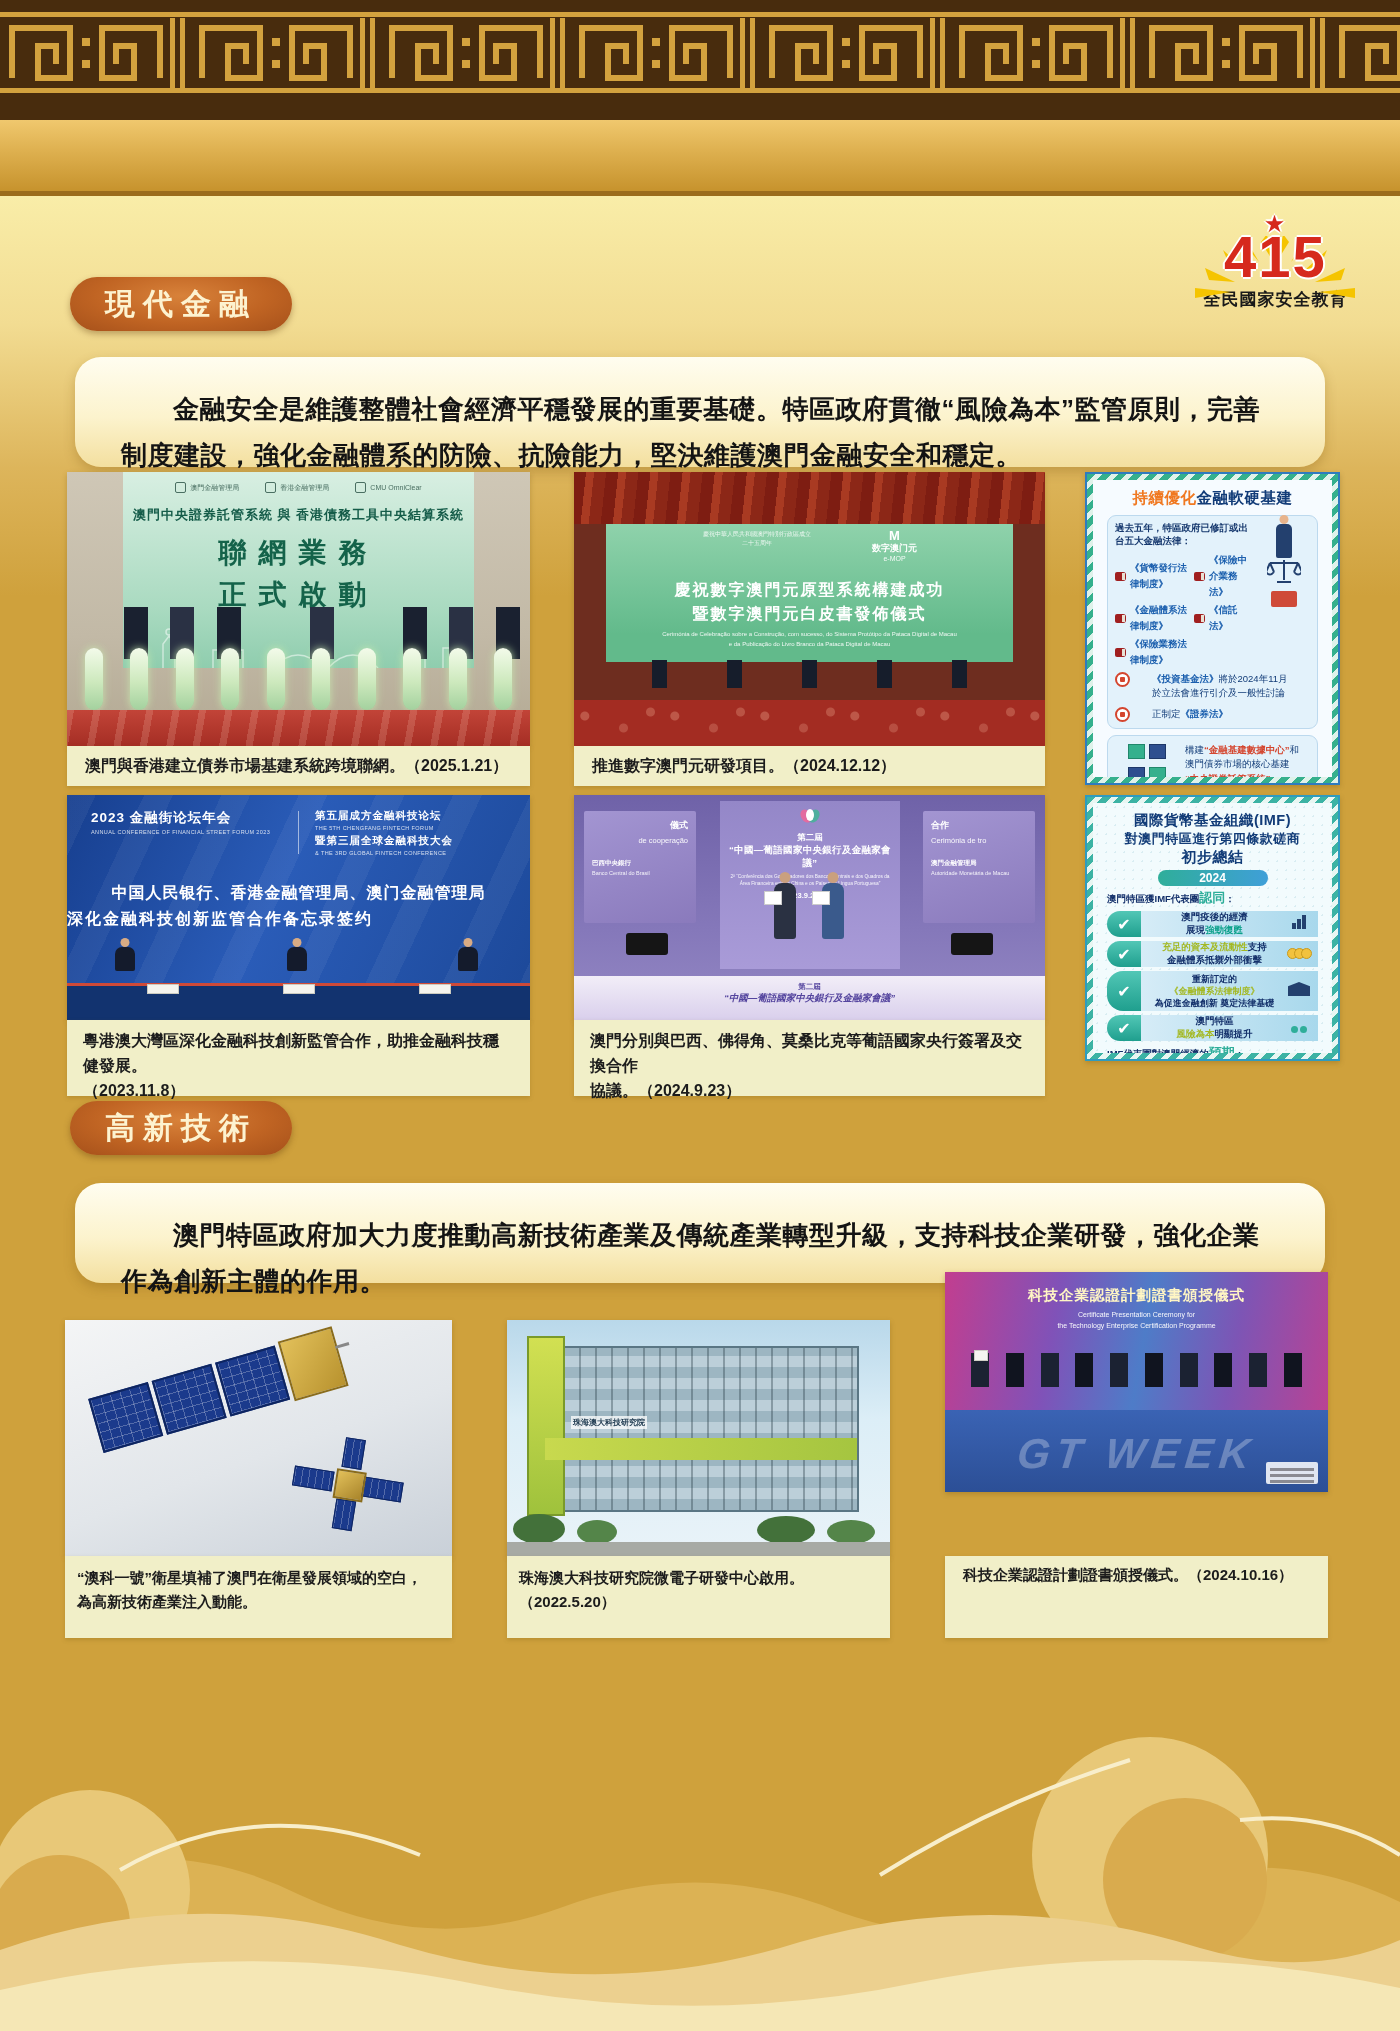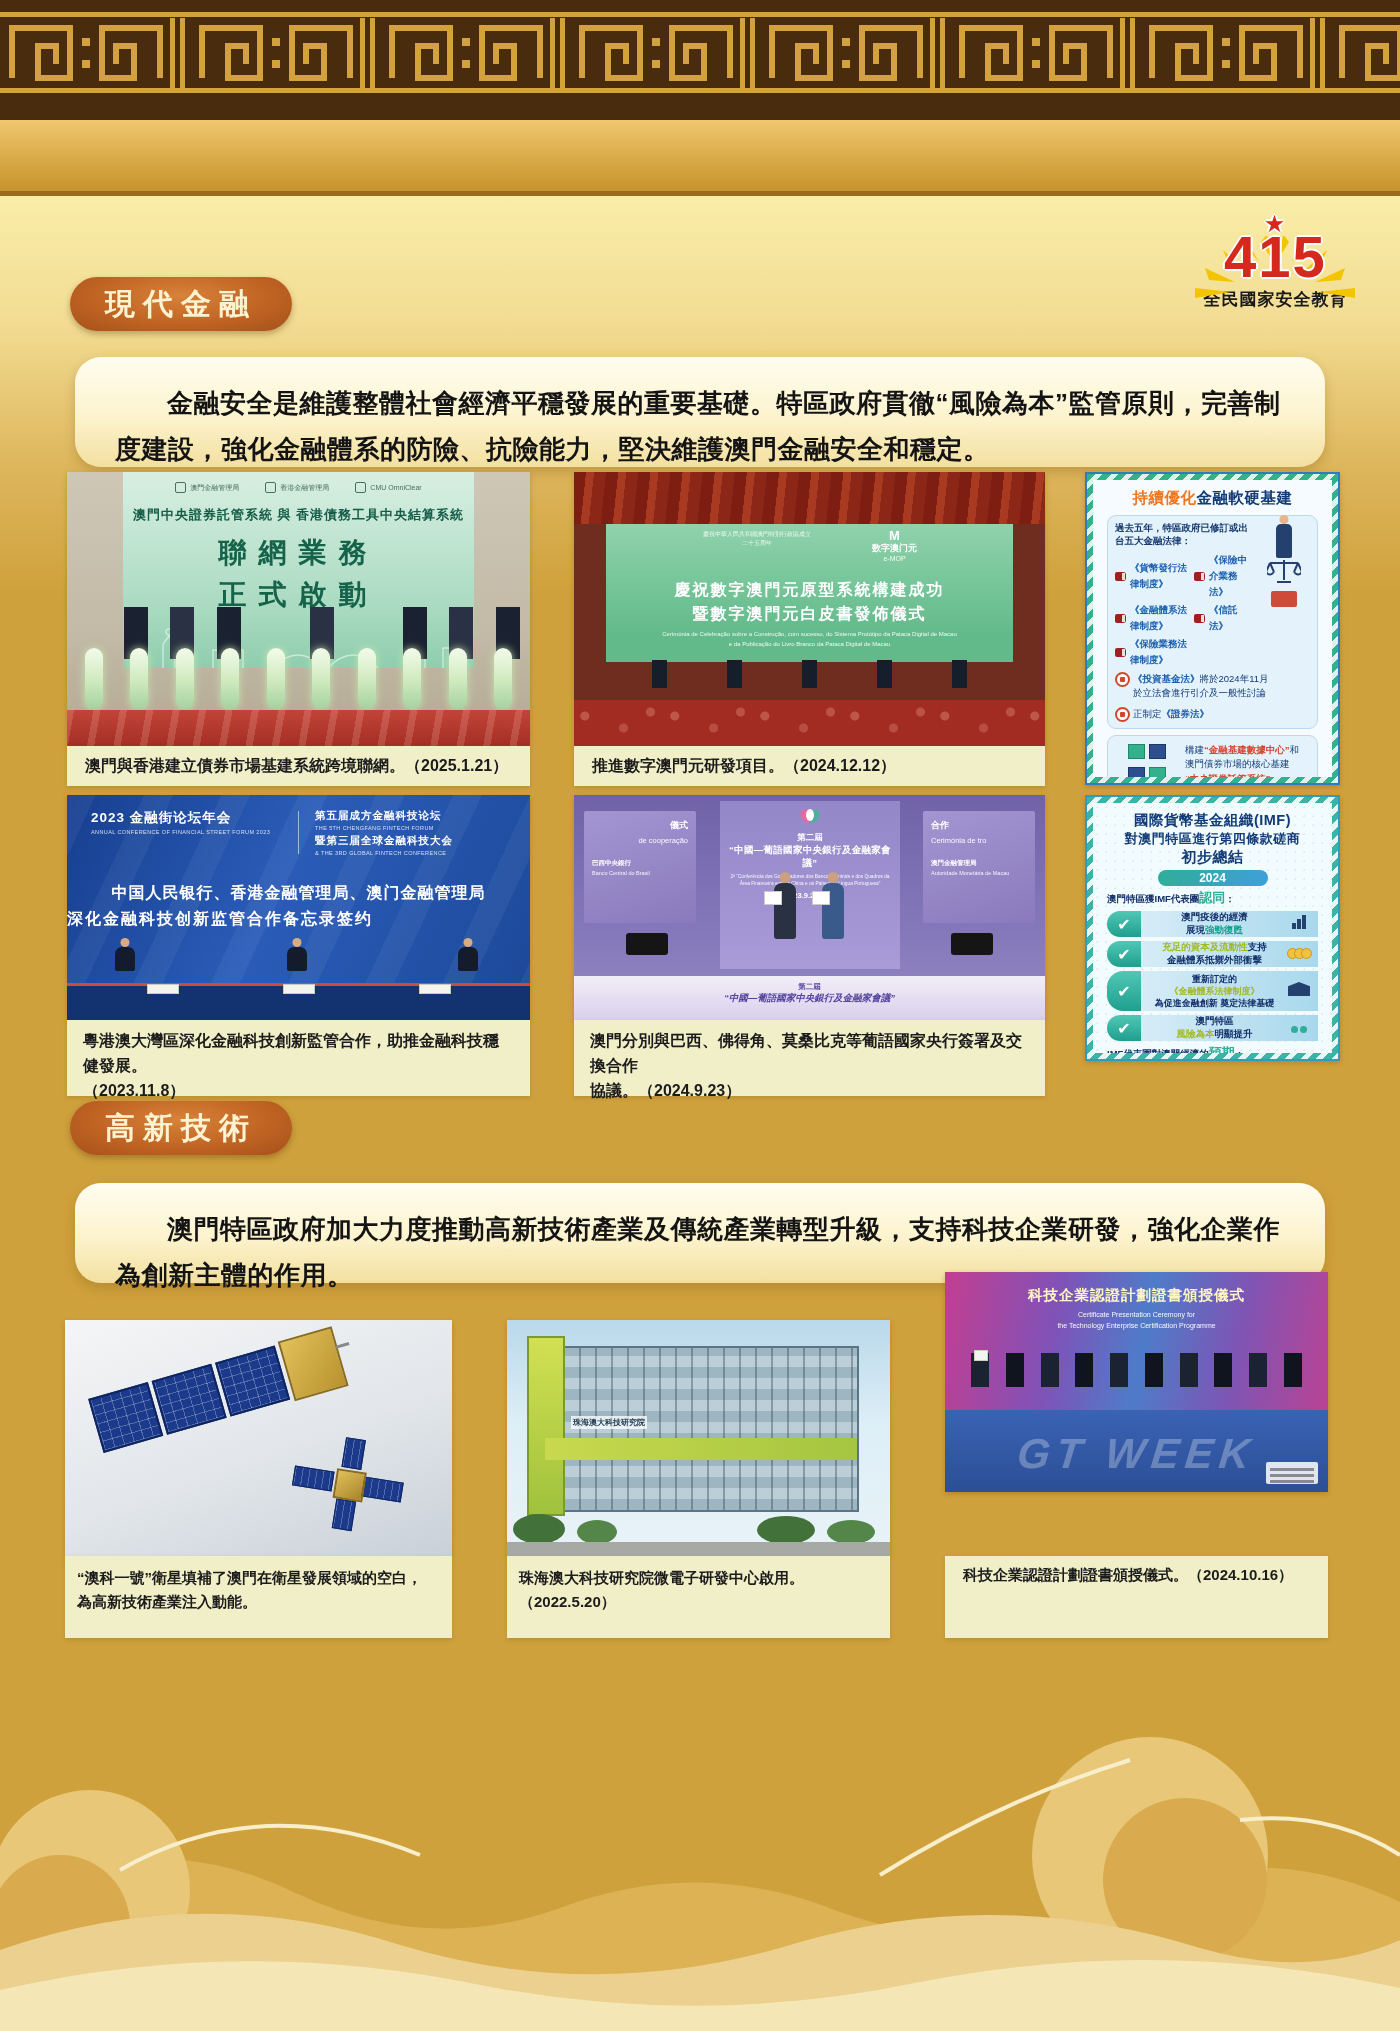--- a/index.html
+++ b/index.html
@@ -17,21 +17,21 @@
          box-shadow:0 3px 6px rgba(90,50,10,.35);}
   
   .logo415{left:1188px;top:228px;width:175px;height:108px;text-align:center;}
   .logo415 .num{position:relative;font-size:58px;line-height:58px;font-weight:900;color:#d6291d;letter-spacing:2px;
                 text-shadow:-2px 0 #fff,2px 0 #fff,0 -2px #fff,0 2px #fff;}
   .logo415 .star{position:absolute;left:50%;top:-16px;transform:translateX(-50%);color:#d6291d;font-size:24px;line-height:24px;}
   .logo415 .sub{font-size:17px;font-weight:900;color:#1a1a1a;letter-spacing:1px;margin-top:2px;}
   
   .introbox{border-radius:26px;background:linear-gradient(180deg,#fffdf0 0%,#fcf3cd 55%,#f3df9f 100%);
             box-shadow:0 5px 12px rgba(130,90,20,.3);padding:24px 40px;box-sizing:border-box;}
-  .introbox p{margin:0;font-size:26px;line-height:1.75;color:#141414;font-weight:600;text-indent:2em;letter-spacing:.5px;}
+  .introbox p{margin:6px;font-size:26px;line-height:1.75;color:#141414;font-weight:600;text-indent:2em;letter-spacing:.5px;}
   
   .cap{background:#f1efc8;color:#1c1c1c;box-sizing:border-box;box-shadow:0 2px 4px rgba(120,90,20,.25);}
   .cap1{font-size:16px;font-weight:600;padding:0 18px;display:flex;align-items:center;}
   .cap2{font-size:16px;font-weight:600;padding:9px 16px;line-height:1.55;}
   .cap3{font-size:15px;font-weight:600;padding:10px 12px;line-height:1.6;}
   
   .photo{overflow:hidden;box-shadow:0 2px 5px rgba(110,80,15,.3);}
   .fig-lg{width:24px;height:52px;margin-top:15px;}
   .fig-lg::before{top:-14px;width:13px;height:13px;}
   .fig-lg:nth-child(2n){background:#1a2130;}
@@ -89,21 +89,21 @@
   .iinner2{background:#f2fbfd;background-image:radial-gradient(#d9edf2 1px,transparent 1px);background-size:9px 9px;}
   .ititle{text-align:center;font-weight:900;font-size:15.5px;letter-spacing:.5px;}
   .hl-or{color:#f07820;} .t-navy{color:#123c78;} .hl-red{color:#d4452e;font-weight:800;} .hl-teal{color:#0aa08a;font-weight:800;}
   .hl-lime{color:#a3b822;font-weight:900;}
   .ipanel{border-radius:9px;background:#e3f2fb;border:1px solid #bcd9ee;padding:6px 7px;margin-top:6px;}
   .law{display:flex;align-items:center;gap:4px;font-size:9.5px;font-weight:800;color:#1b5fae;line-height:16px;}
   .book{width:11px;height:9px;background:#a01f1f;border-radius:2px 3px 3px 2px;position:relative;flex:none;}
   .book::after{content:"";position:absolute;right:1px;top:1px;width:3px;height:7px;background:#e8e2d5;}
   .cicon{width:15px;height:15px;border-radius:50%;background:#fff;border:2px solid #d4452e;box-sizing:border-box;flex:none;position:relative;}
   .cicon::after{content:"";position:absolute;left:3px;top:3px;width:5px;height:5px;background:#d4452e;border-radius:1px;}
-  .irow{display:flex;gap:3px;margin-top:5px;font-size:9.5px;line-height:1.45;align-items:flex-start;}
+  .irow{display:flex;gap:22px;margin-top:5px;font-size:9.5px;line-height:1.45;align-items:flex-start;}
   .scales{flex:none;}
   .manfig{width:16px;height:34px;background:#23406e;border-radius:5px 5px 2px 2px;position:relative;margin:2px auto 0;}
   .manfig::before{content:"";position:absolute;top:-9px;left:50%;transform:translateX(-50%);width:9px;height:9px;border-radius:50%;background:#e8b48c;}
   .redbox{width:26px;height:16px;background:#cf4a38;border-radius:2px;margin:3px auto 0;}
   .server{width:15px;height:13px;background:#2e4f8f;border:1px solid #1d3768;margin:2px;display:inline-block;}
   .server.teal{background:#35b08d;border-color:#21876b;}
   
   .imfitem{display:flex;margin-top:4px;}
   .imfcheck{flex:none;width:34px;border-radius:16px 0 0 16px;background:linear-gradient(180deg,#52c7b6,#1f9f8e);
             display:flex;align-items:center;justify-content:center;color:#fff;font-size:16px;font-weight:900;}

